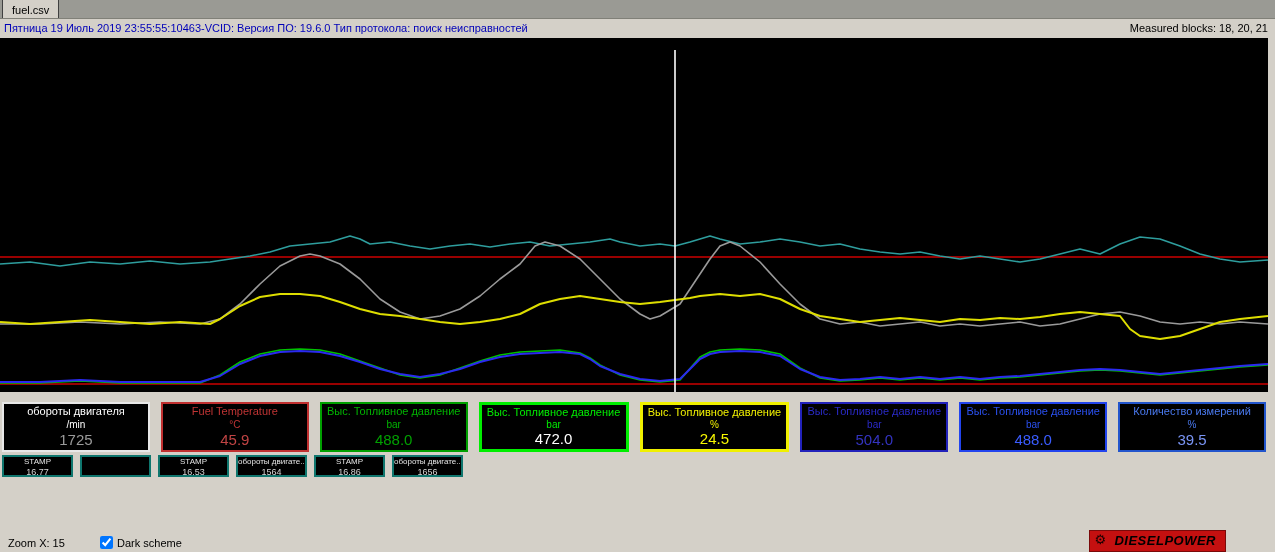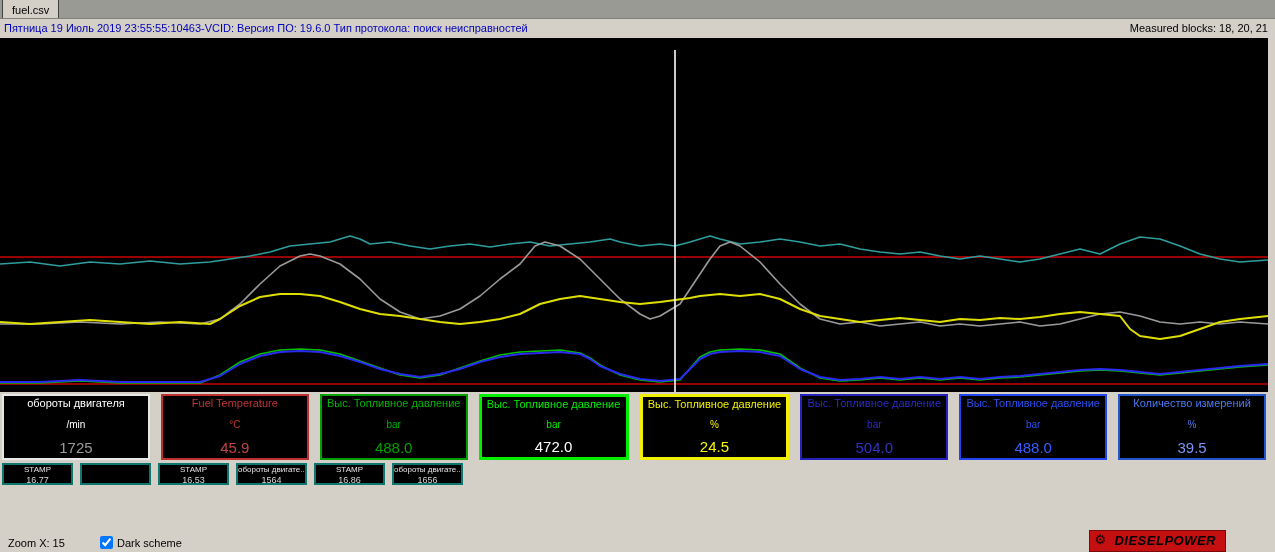--- a/index.html
+++ b/index.html
@@ -14,21 +14,21 @@
   .tab{background:#d4d0c8;border:1px solid #404040;border-bottom:none;padding:18px 9px 2px 9px;font-size:11px;color:#000;}
   
   .header{padding:3px 7px 4px 4px;}
   .hline1{display:flex;justify-content:space-between;font-size:11px;color:#0000b8;}
   .measured{color:#000;}
   .hline2{font-size:11px;color:#0000b8;margin-top:3px;white-space:pre;}
   
   .chart{height:354px;background:#000;position:relative;margin-right:7px;}
   .chart svg{display:block;width:100%;height:100%;}
   
-  .values-row{display:flex;gap:11px;padding:2px 9px 0 2px;height:68px;box-sizing:border-box;}
+  .values-row{display:flex;gap:11px;padding:10px 9px 0 2px;height:60px;box-sizing:border-box;}
   .vbox{flex:1;background:#000;border:2px solid #888;text-align:center;display:flex;flex-direction:column;justify-content:space-between;padding:1px 2px 2px 2px;overflow:hidden;min-width:0;}
   .vbox.sel{border-width:3px;}
   .vlabel{font-size:11px;white-space:nowrap;overflow:hidden;line-height:13px;}
   .vunit{font-size:10px;line-height:11px;min-height:11px;}
   .vvalue{font-size:15px;font-weight:normal;line-height:17px;}
   
   .stamps-row{display:flex;gap:7px;padding:3px 0 0 2px;height:25px;box-sizing:border-box;}
   .sbox{width:67px;background:#000;border:2px solid #0f766e;text-align:center;color:#ddd;overflow:hidden;}
   .stitle{font-size:8px;line-height:10px;white-space:nowrap;overflow:hidden;color:#e4e4e4;}
   .svalue{font-size:9px;line-height:10px;color:#d6d6d6;}

